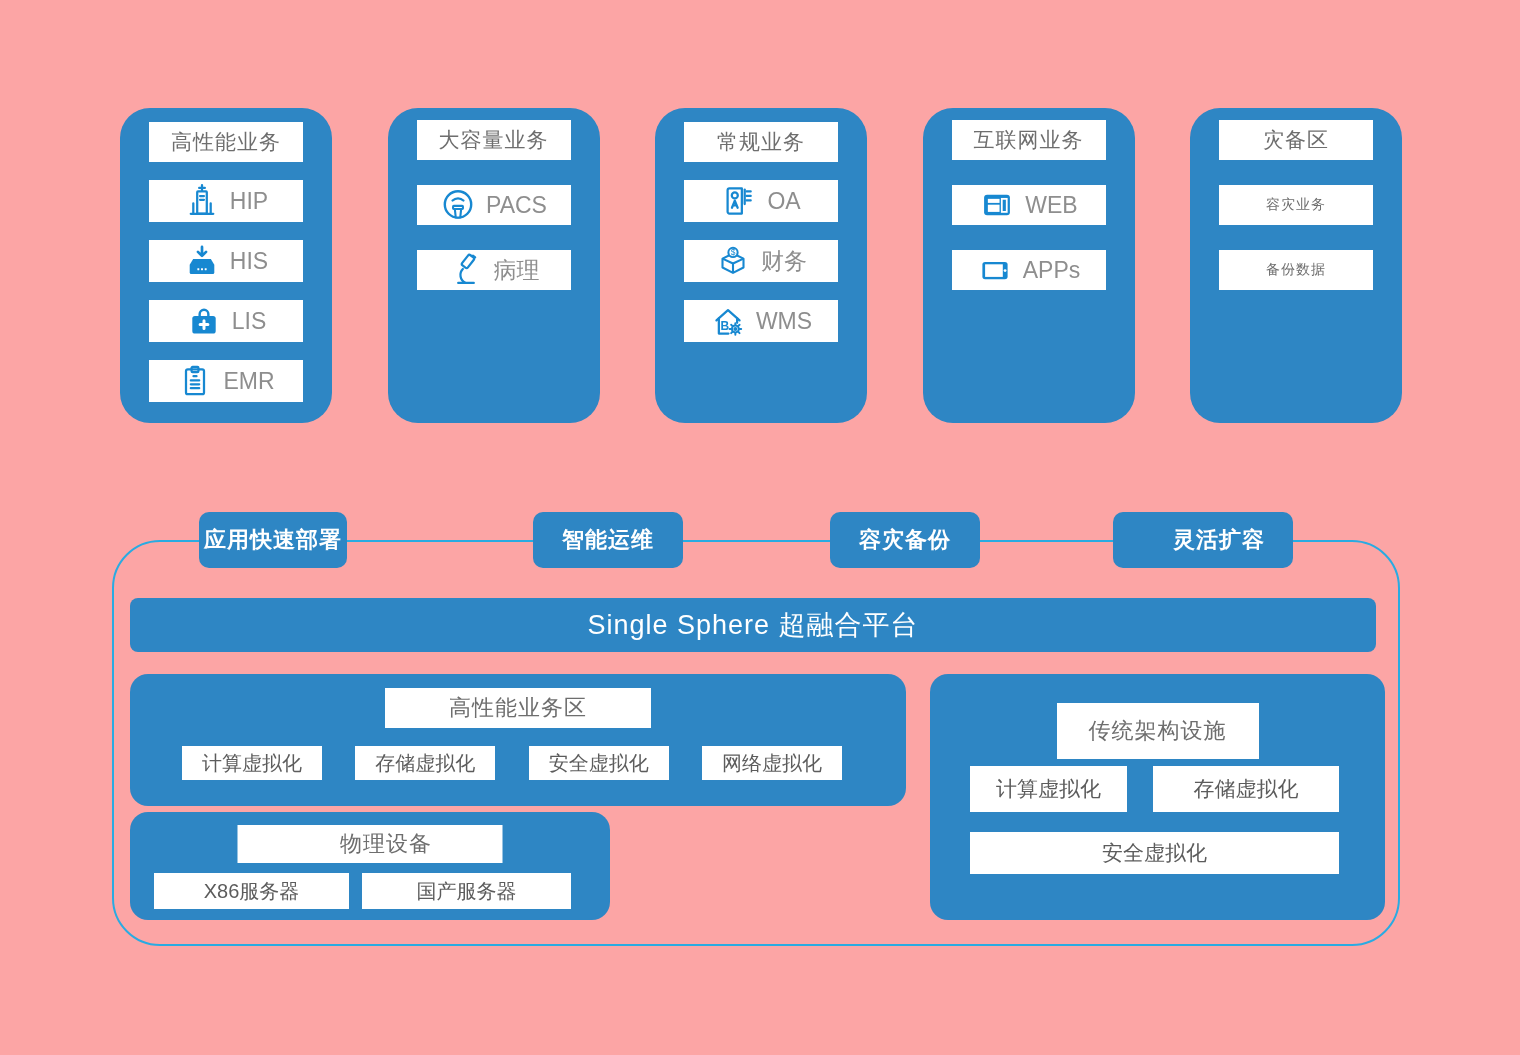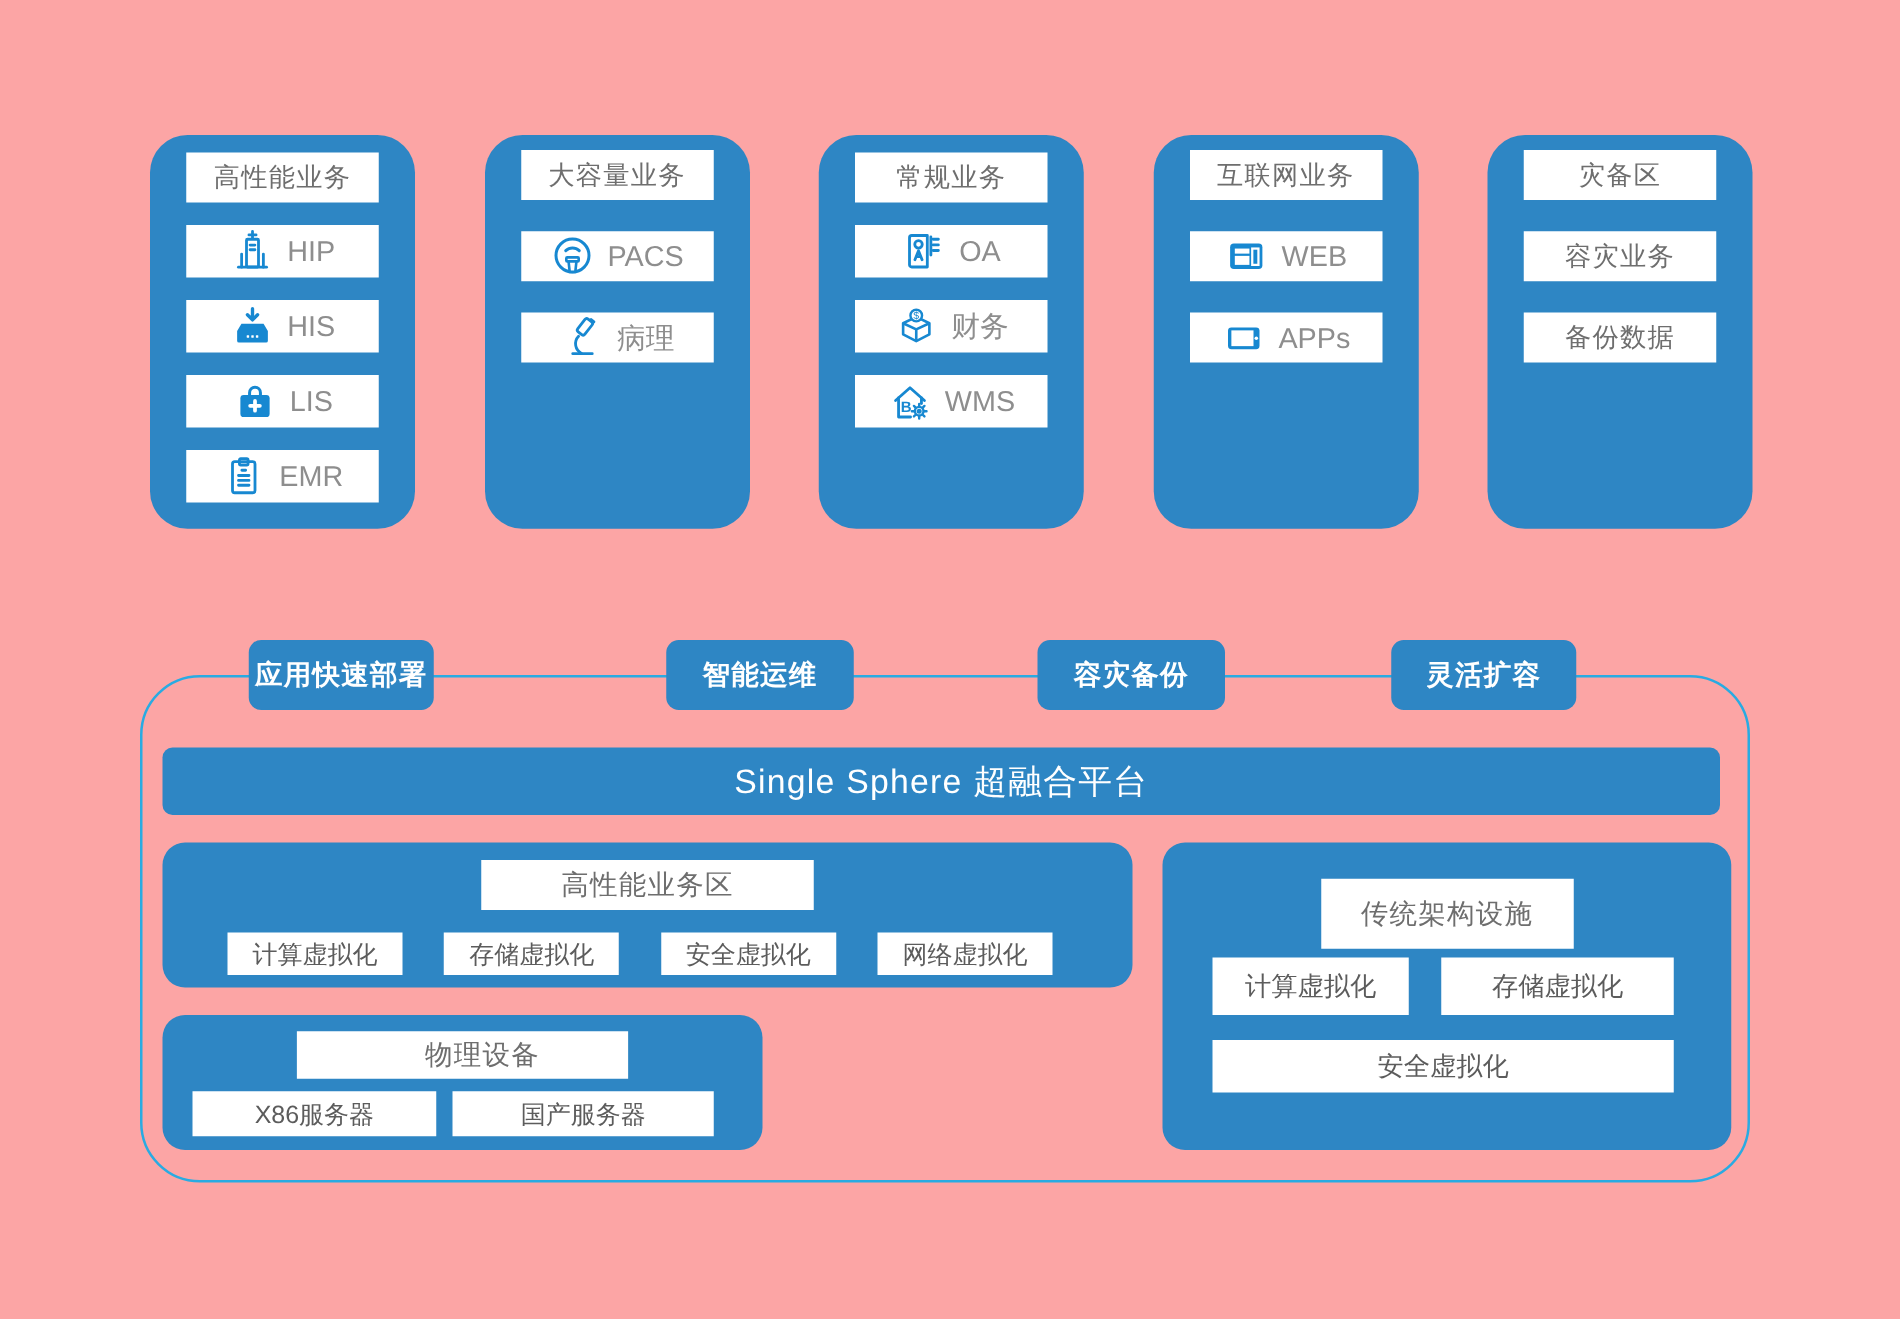--- a/index.html
+++ b/index.html
@@ -26,47 +26,47 @@
     align-items:center;gap:18px;
   }
   .biz-card.loose{padding-top:12px;gap:25px;}
   .card-box{
     background:#fff;width:100%;display:flex;align-items:center;justify-content:center;
     flex:0 0 auto;
   }
   .card-title{height:40px;font-size:21px;color:var(--title-text);letter-spacing:1px;}
   .card-item{height:42px;gap:10px;font-size:23px;color:var(--item-text);}
   .biz-card.loose .card-item{height:40px;}
-  .card-item.noicon{font-size:21px;color:var(--title-text);letter-spacing:1px;}
+  .card-item.noicon{font-size:14px;color:var(--title-text);letter-spacing:1px;}
   .item-icon{width:36px;height:36px;color:var(--icon-blue);display:inline-flex;}
   .item-icon svg{width:100%;height:100%;}
   
   .platform-outline{
     position:absolute;left:112px;top:540px;width:1288px;height:406px;
     border:2px solid var(--outline);border-radius:48px;box-sizing:border-box;
     background:transparent;z-index:1;
   }
   .feature-btn{
     position:absolute;top:512px;height:56px;border-radius:10px;background:var(--blue);
     color:#fff;font-size:22px;font-weight:600;display:flex;align-items:center;
     justify-content:center;z-index:3;letter-spacing:1px;
   }
   .feature-btn:nth-of-type(1){left:199px;width:148px;}
   .feature-btn:nth-of-type(2){left:533px;width:150px;}
   .feature-btn:nth-of-type(3){left:830px;width:150px;}
-  .feature-btn:nth-of-type(4){left:1113px;width:148px;}
+  .feature-btn:nth-of-type(4){left:1113px;width:148px;padding-left:32px;}
   
   .platform-bar{
     position:absolute;left:130px;top:598px;width:1246px;height:54px;background:var(--blue);
     border-radius:8px;display:flex;align-items:center;justify-content:center;z-index:2;
     color:#fff;font-size:27px;letter-spacing:1px;
   }
   
   .sec{position:absolute;background:var(--blue);border-radius:18px;z-index:2;}
-  .sec-hp{left:130px;top:674px;width:776px;height:116px;}
+  .sec-hp{left:130px;top:674px;width:776px;height:132px;}
   .sec-phys{left:130px;top:812px;width:480px;height:108px;}
   .sec-reuse{left:622px;top:812px;width:281px;height:108px;}
   .sec-trad{left:930px;top:674px;width:455px;height:246px;}
   .white-box{
     position:absolute;background:#fff;display:flex;align-items:center;justify-content:center;
     color:var(--box-text);box-sizing:border-box;
   }
   .sec-title{font-size:22px;color:var(--title-text);letter-spacing:1px;}
   .sec-hp .sec-title{left:50%;transform:translateX(-50%);top:14px;width:266px;height:40px;}
   .hp-items{position:absolute;left:52px;top:72px;width:660px;height:34px;display:flex;justify-content:space-between;}

